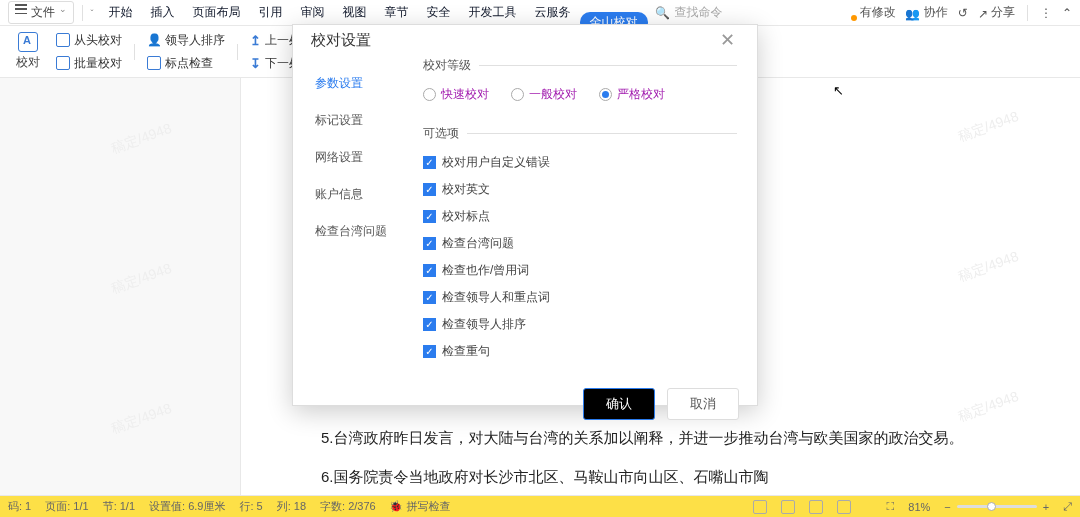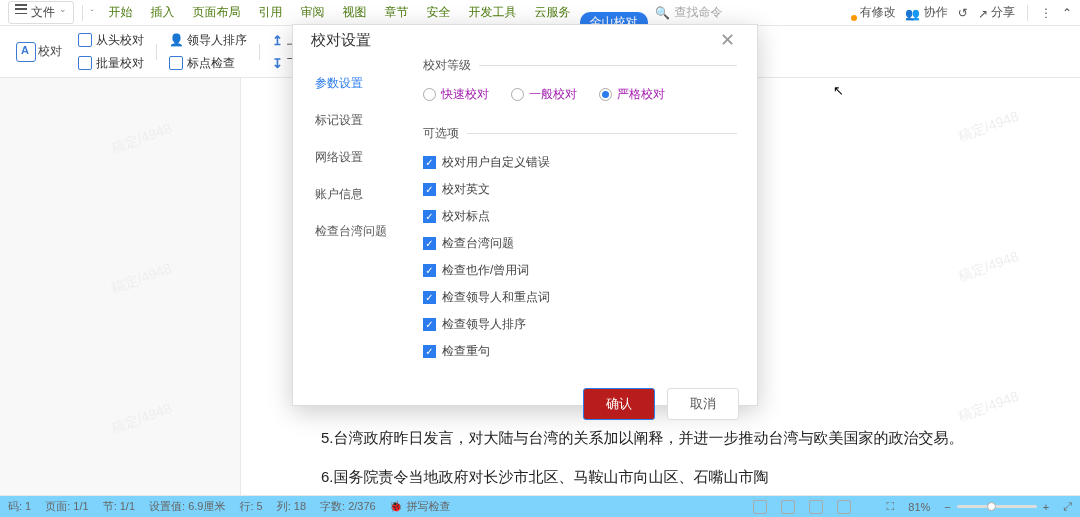--- a/index.html
+++ b/index.html
@@ -6,48 +6,48 @@
 body { width:1080px; height:517px; background:#f8f8f8; font-size:12px; color:#444; overflow:hidden; position:relative; }
 
 
 .topbar { height:26px; background:#fff; border-bottom:1px solid #e8e8e8; display:flex; align-items:center; padding:0 8px; gap:6px; }
 .file-menu { display:flex; align-items:flex-start; gap:4px; padding:2px 6px; border:1px solid #ddd; border-radius:3px; cursor:pointer; }
 .hamburger { width:12px; height:10px; display:flex; flex-direction:column; justify-content:space-between; }
 .hamburger span { height:1.5px; background:#555; }
 .chev { font-size:9px; color:#888; }
 .vsep { width:1px; height:16px; background:#e0e0e0; margin:0 2px; }
 .tabs { display:flex; align-items:center; flex:1; }
-.tab-item { padding:4px 9px; cursor:pointer; font-size:12px; color:#4d7c0f; }
+.tab-item { padding:4px 9px; cursor:pointer; font-size:12px; color:#0f172a; }
 .tab-active { background:#2b7cee; color:#fff; border-radius:10px; padding:2px 10px;margin-top:20px; }
 .search-cmd { display:flex; align-items:center; gap:4px; color:#aaa; margin-left:8px; }
 .right-tools { display:flex; align-items:center; gap:10px; margin-left:auto; }
 .right-tools span { cursor:pointer; color:#555; display:flex; align-items:flex-end; gap:3px; }
 .dot-orange { width:6px; height:6px; border-radius:50%; background:#ff9800; display:inline-block; }
 
 
 .ribbon { height:52px; background:#fff; border-bottom:1px solid #e8e8e8; display:flex; align-items:center; padding:0 10px; gap:6px; }
-.ribbon-big { display:flex; align-items:center; gap:2px; padding:4px 6px; cursor:pointer; }
+.ribbon-big { display:flex; flex-direction:column; align-items:center; gap:2px; padding:4px 6px; cursor:pointer; }
 .ribbon-ico-big { width:20px; height:20px; border:1.5px solid #3a7bd5; border-radius:3px; position:relative; }
 .ribbon-ico-big:after { content:"A"; position:absolute; top:1px; left:4px; font-size:11px; color:#3a7bd5; font-weight:bold; }
 .ribbon-col { display:flex; flex-direction:column; gap:4px; }
 .ribbon-item { display:flex; align-items:center; gap:4px; padding:1px 4px; cursor:pointer; font-size:12px; color:#333; }
 .ico-sm { width:14px; height:14px; display:inline-block; }
 .ico-doc { border:1.5px solid #3a7bd5; border-radius:2px; }
 .ico-arrow { color:#3a7bd5; font-weight:bold; font-size:13px; }
 .ico-red { color:#e74c3c; }
 
 
 .doc-area { position:absolute; top:78px; left:240px; right:0; bottom:22px; background:#fff; border-left:1px solid #e8e8e8; padding:40px 80px; overflow:hidden; }
 .doc-text { font-size:15px; color:#222; line-height:2.6; margin-top:300px; }
 
 
 .wm { position:absolute; color:#eee; font-size:14px; transform:rotate(-20deg); pointer-events:none; }
 
 
-.statusbar { position:absolute; bottom:0; left:0; right:0; height:22px; background:#7dd3fc; border-top:1px solid #e8e8e8; display:flex; align-items:center; padding:0 8px; gap:14px; font-size:11px; color:#666; }
+.statusbar { position:absolute; bottom:0; left:0; right:0; height:22px; background:#fde047; border-top:1px solid #e8e8e8; display:flex; align-items:center; padding:0 8px; gap:14px; font-size:11px; color:#666; }
 .statusbar .sep { flex:1; }
 .zoom-ctrl { display:flex; align-items:center; gap:6px; }
 .zoom-track { width:80px; height:3px; background:#ddd; position:relative; border-radius:2px; }
 .zoom-thumb { position:absolute; left:30px; top:-3px; width:9px; height:9px; border-radius:50%; background:#fff; border:1px solid #aaa; }
 .sb-ico { width:14px; height:14px; border:1px solid #aaa; border-radius:2px; cursor:pointer; }
 
 
 .overlay { position:absolute; inset:0; }
 .modal { position:absolute; left:292px; top:24px; width:466px; height:382px; background:#fff; border:1px solid #ddd; box-shadow:0 6px 24px rgba(0,0,0,.2); display:flex; flex-direction:column; }
 .modal-titlebar { height:46px; display:flex; align-items:center; justify-content:space-between; padding:0 18px; }
@@ -61,21 +61,21 @@
 .sect-title { font-size:12px; color:#555; margin-bottom:12px; display:flex; align-items:center; gap:8px; }
 .sect-title:after { content:""; flex:1; height:1px; background:#e0e0e0; }
 .radio-row { display:flex; gap:22px; margin-bottom:22px; }
 .radio-opt { display:flex; align-items:center; gap:5px; font-size:12px; color:#a21caf; cursor:pointer; }
 .radio { width:13px; height:13px; border:1px solid #aaa; border-radius:50%; display:inline-flex; align-items:center; justify-content:center; }
 .radio.checked:after { content:""; width:7px; height:7px; border-radius:50%; background:#2b7cee; }
 .check-row { display:flex; align-items:center; gap:6px; font-size:12px; color:#444; margin-bottom:10px; cursor:pointer; }
 .checkbox { width:13px; height:13px; border:1px solid #2b7cee; background:#2b7cee; display:inline-flex; align-items:center; justify-content:center; color:#fff; font-size:10px; }
 .modal-footer { display:flex; justify-content:flex-end; gap:12px; padding:8px 18px 16px; }
 .btn { padding:6px 22px; font-size:13px; border-radius:3px; cursor:pointer; border:1px solid #ddd; background:#fff; color:#555; }
-.btn-primary { background:#b91c1c; border-color:#2b7cee; color:#fff; }
+.btn-primary { background:#000000; border-color:#2b7cee; color:#fff; }
 .cursor-ptr { position:absolute; left:540px; top:58px; font-size:13px; color:#000; pointer-events:none; }
 </style>
 </head>
 <body>
 
 <div class="topbar">
   <div class="file-menu">
     <span class="hamburger">
         <span></span>
         <span></span>

